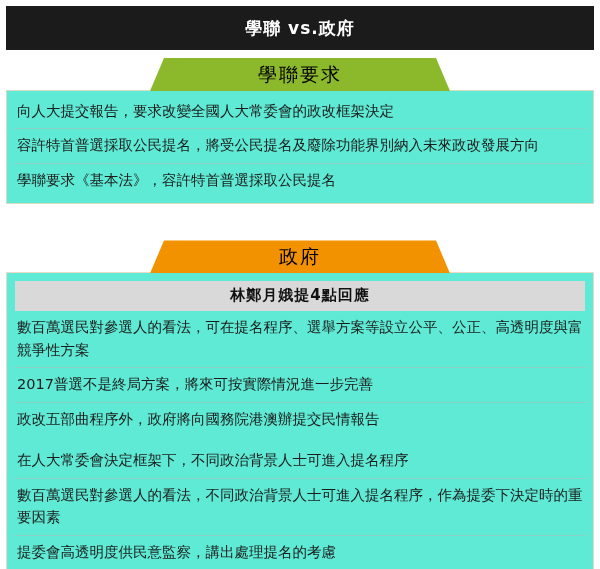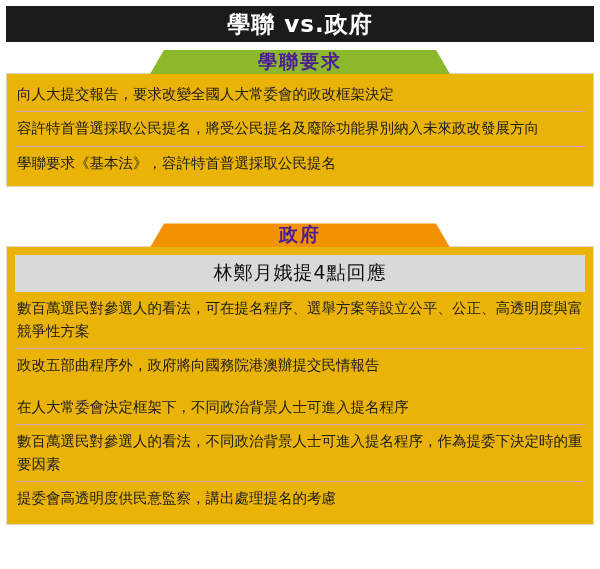--- a/index.html
+++ b/index.html
@@ -17,56 +17,56 @@
     position: relative;
     width: 600px;
     height: 569px;
     background: #ffffff;
     box-sizing: border-box;
     padding: 0 6px;
   }
   
   .title-bar {
     margin: 6px 0 0 0;
-    height: 36px;
+    height: 44px;
     background: #1b1b1b;
     color: #ffffff;
     display: flex;
     align-items: center;
     justify-content: center;
-    font-size: 23px;
+    font-size: 17px;
     font-weight: bold;
     letter-spacing: 1px;
   }
   
   .banner-wrap {
     display: flex;
     justify-content: center;
     margin-top: 8px;
   }
   .banner {
     width: 300px;
-    height: 24px;
+    height: 33px;
     display: flex;
     align-items: center;
     justify-content: center;
-    color: #4c1d95;
+    color: #000000;
     font-size: 19px;
-    font-weight: bold;
+    font-weight: normal;
     letter-spacing: 2px;
     position: relative;
     clip-path: polygon(14px 0, 286px 0, 300px 100%, 0 100%);
   }
   .banner.green { background: #8cb82b; }
   .banner.orange { background: #f39200; margin-top: 28px; }
 
   
   .panel {
     border: 1px solid #cfcfcf;
-    background: #eab308;
+    background: #5eead4;
     margin-top: -1px;
     box-sizing: border-box;
   }
   .panel.green-panel { border-color: #d5dcc0; }
   .panel.orange-panel { border-color: #e7dcc8; }
 
   .panel-inner {
     padding: 4px 8px 6px 8px;
   }
   .row {
@@ -75,22 +75,22 @@
     color: #1c1c1c;
     padding: 5px 2px 6px 2px;
     border-bottom: 1px dotted #b9b9b9;
   }
   .row:last-child { border-bottom: none; }
 
   
   .sub-head {
     background: #d9d9d9;
     color: #111111;
-    font-size: 19px;
-    font-weight: normal;
+    font-size: 15px;
+    font-weight: bold;
     text-align: center;
     padding: 5px 0 6px 0;
     letter-spacing: 1px;
     margin: 4px 0 0 0;
   }
   .sub-block { margin-bottom: 2px; }
   .spacer6 { height: 6px; }
 </style>
 </head>
 <body>
@@ -112,20 +112,21 @@
 
   <div class="banner-wrap">
     <div class="banner orange">政府</div>
   </div>
   <div class="panel orange-panel">
     <div class="panel-inner">
 
       <div class="sub-block">
         <div class="sub-head">林鄭月娥提4點回應</div>
         <div class="row">數百萬選民對參選人的看法，可在提名程序、選舉方案等設立公平、公正、高透明度與富競爭性方案</div>
+        <div class="row">2017普選不是終局方案，將來可按實際情況進一步完善</div>
         <div class="row">政改五部曲程序外，政府將向國務院港澳辦提交民情報告</div>
       </div>
 
       <div class="spacer6"></div>
 
       <div class="sub-block">
         <div class="row">在人大常委會決定框架下，不同政治背景人士可進入提名程序</div>
         <div class="row">數百萬選民對參選人的看法，不同政治背景人士可進入提名程序，作為提委下決定時的重要因素</div>
         <div class="row">提委會高透明度供民意監察，講出處理提名的考慮</div>
       </div>

